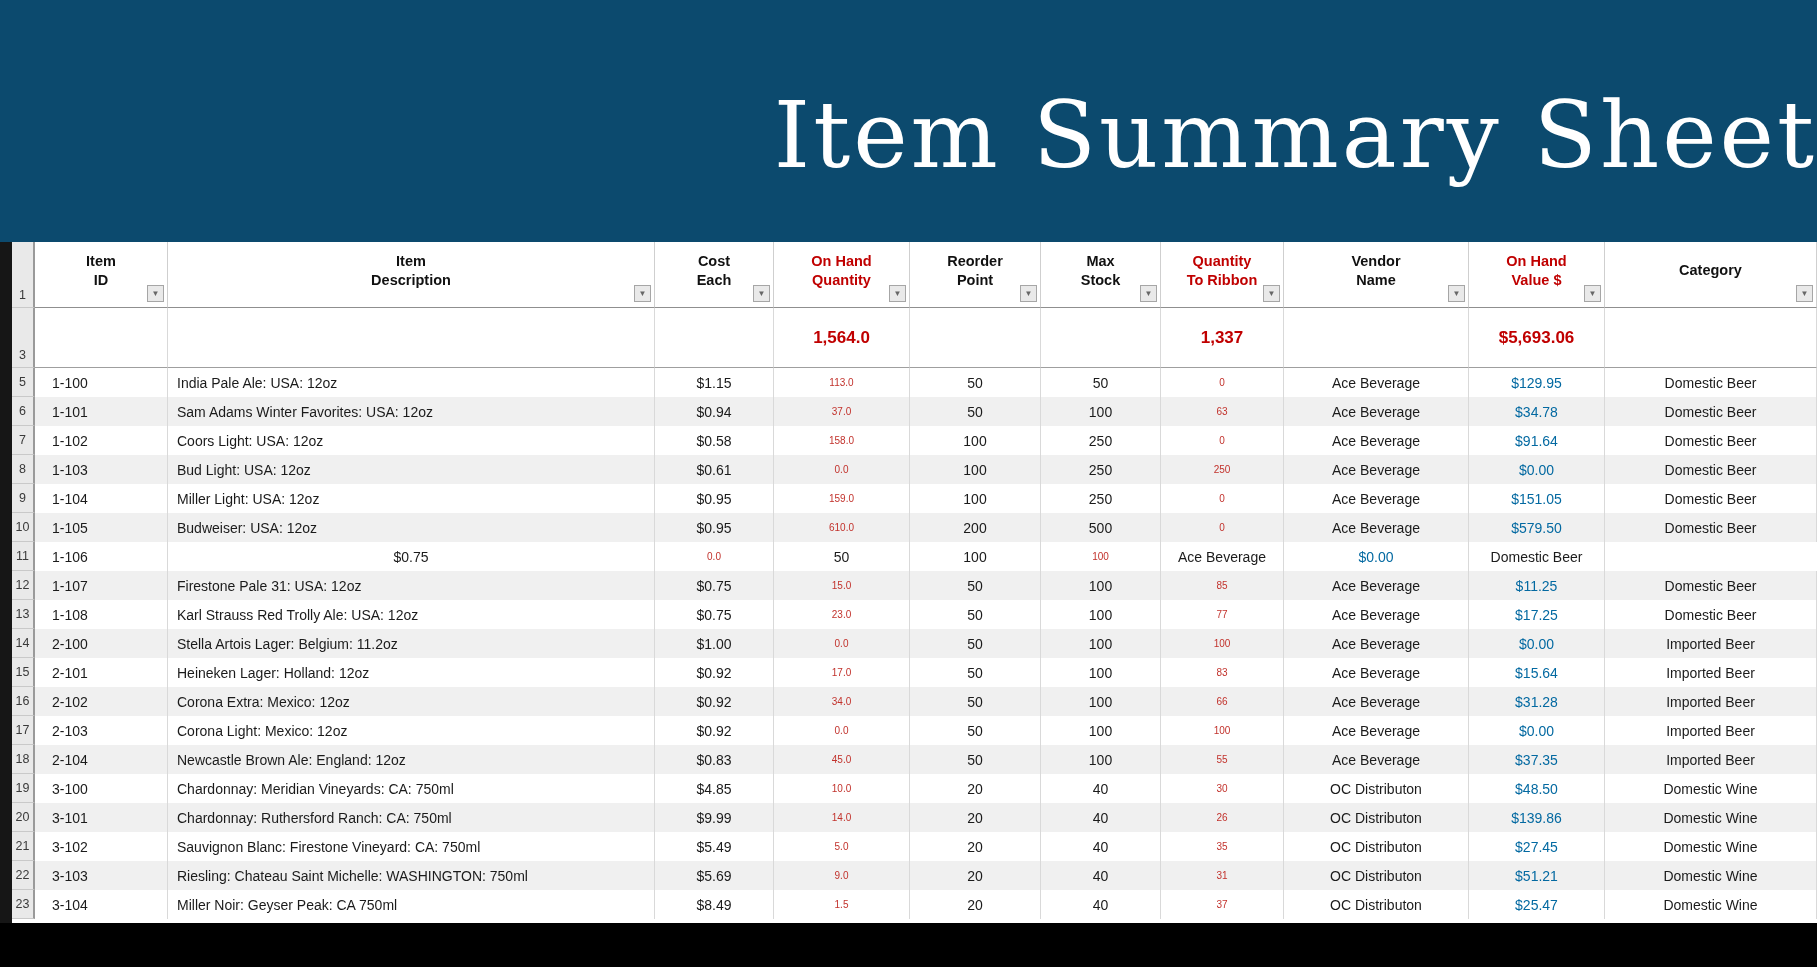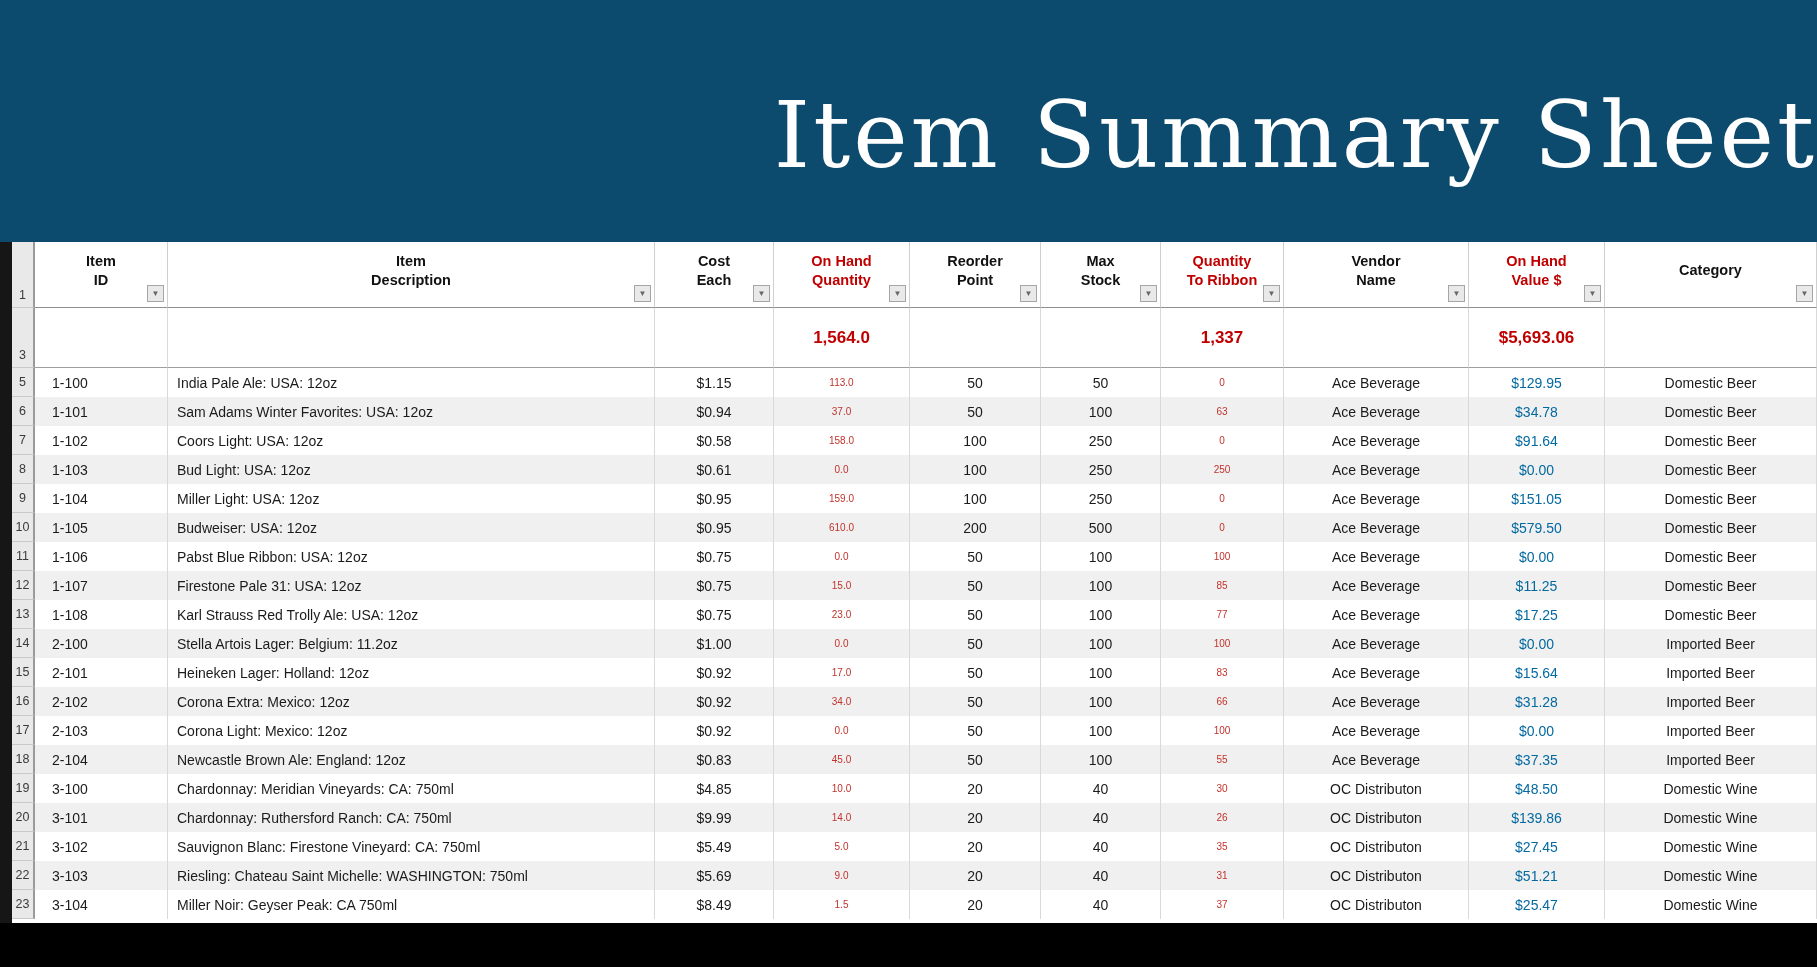--- a/index.html
+++ b/index.html
@@ -234,21 +234,20 @@
     <div class="cell">200</div>
     <div class="cell">500</div>
     <div class="cell red-val">0</div>
     <div class="cell">Ace Beverage</div>
     <div class="cell money">$579.50</div>
     <div class="cell">Domestic Beer</div>
   </div>
         <div class="row drow">
     <div class="gut">11</div>
     <div class="cell left pad6">1-106</div>
-    <div class="cell left pad8">Pabst Blue Ribbon: USA: 12oz</div>
     <div class="cell">$0.75</div>
     <div class="cell red-val">0.0</div>
     <div class="cell">50</div>
     <div class="cell">100</div>
     <div class="cell red-val">100</div>
     <div class="cell">Ace Beverage</div>
     <div class="cell money">$0.00</div>
     <div class="cell">Domestic Beer</div>
   </div>
         <div class="row drow stripe">

